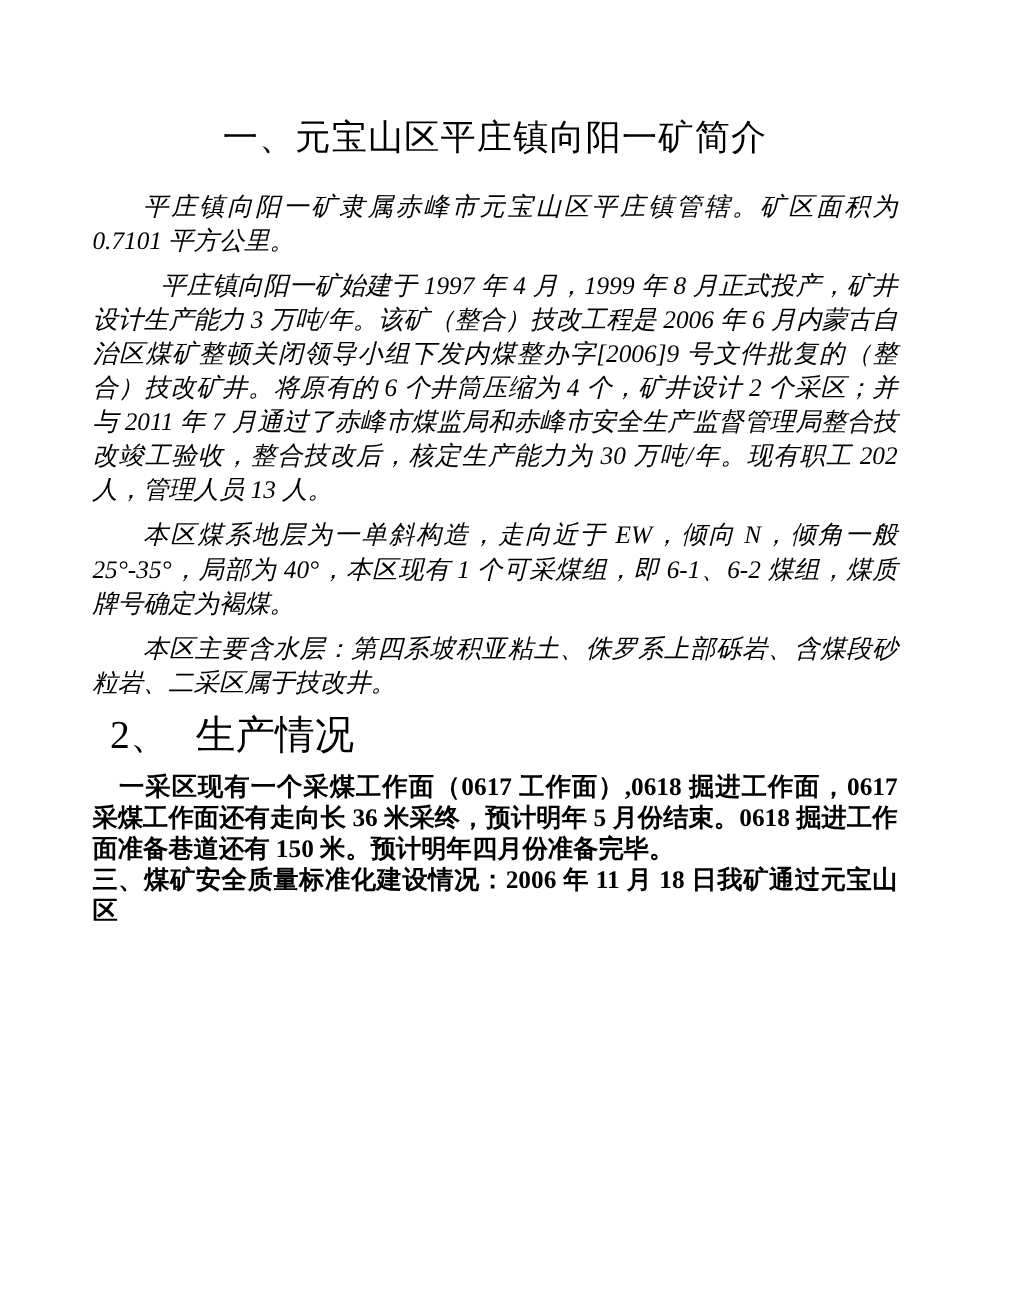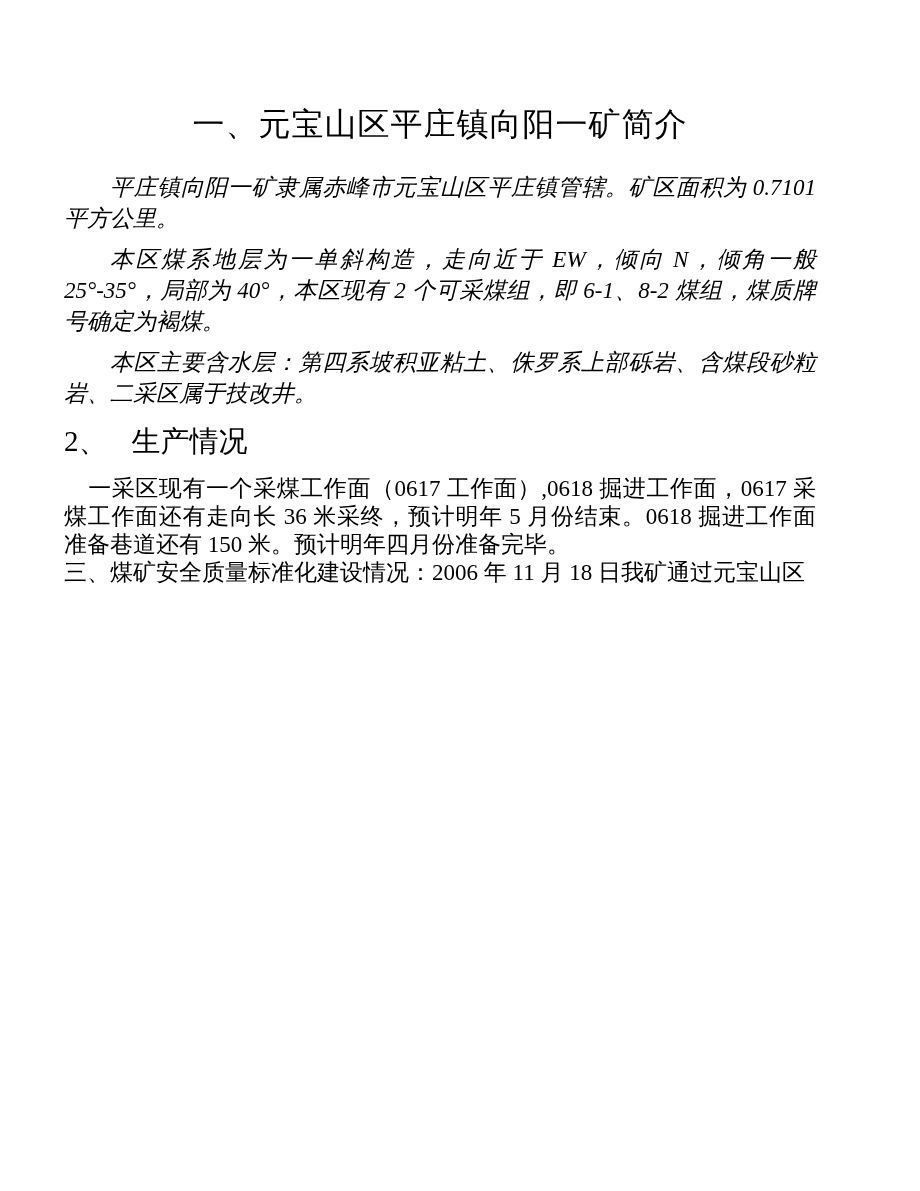--- a/index.html
+++ b/index.html
@@ -6,21 +6,21 @@
     margin: 0;
     padding: 0;
     background: #ffffff;
   }
   .page {
     position: relative;
     width: 920px;
     height: 866px;
     background: #ffffff;
     box-sizing: border-box;
-    padding: 103px 104px 0 64px;
+    padding: 103px 104px 0 84px;
     color: #000000;
     font-family: "Liberation Serif", "DejaVu Serif", serif;
     overflow: hidden;
   }
   h1.doc-title {
     font-size: 32px;
     font-weight: 400;
     text-align: center;
     letter-spacing: 1px;
     margin: 0 0 27px 0;
@@ -39,47 +39,49 @@
   .ind-1  { text-indent: 1.05em; }
   .ind-0  { text-indent: 0; }
   sup.cube {
     font-size: 16px;
     line-height: 0;
     position: relative;
     top: -2px;
     vertical-align: super;
   }
   h2.sec-heading {
-    font-size: 29px;
+    font-size: 36px;
     font-weight: 400;
-    margin: 12px 0 14px 0;
+    margin: 12px 0 14px 16px;
     line-height: 40px;
   }
   h2.sec-heading .sec-num {
     display: inline-block;
     margin-right: 24px;
   }
   p.para-tight {
     font-size: 23px;
     line-height: 28px;
     text-align: justify;
     margin: 0;
+    font-weight: bold;
   }
 </style>
 </head>
 <body>
 
 <div class="page">
 
   <h1 class="doc-title">一、元宝山区平庄镇向阳一矿简介</h1>
 
   <p class="para ind-2">平庄镇向阳一矿隶属赤峰市元宝山区平庄镇管辖。矿区面积为 0.7101 平方公里。</p>
 
+  <p class="para ind-2w">平庄镇向阳一矿始建于 1997 年 4 月，1999 年 8 月正式投产，矿井设计生产能力 3 万吨/年。该矿（整合）技改工程是 2006 年 6 月内蒙古自治区煤矿整顿关闭领导小组下发内煤整办字[2006]9 号文件批复的（整合）技改矿井。将原有的 6 个井筒压缩为 4 个，矿井设计 2 个采区；并与 2011 年 7 月通过了赤峰市煤监局和赤峰市安全生产监督管理局整合技改竣工验收，整合技改后，核定生产能力为 30 万吨/年。现有职工 202 人，管理人员 13 人。</p>
 
-  <p class="para ind-2">本区煤系地层为一单斜构造，走向近于 EW，倾向 N，倾角一般 25°-35°，局部为 40°，本区现有 2 个可采煤组，即 6-1、8-2 煤组，煤质牌号确定为褐煤。</p>
+  <p class="para ind-2">本区煤系地层为一单斜构造，走向近于 EW，倾向 N，倾角一般 25°-35°，局部为 40°，本区现有 1 个可采煤组，即 6-1、6-2 煤组，煤质牌号确定为褐煤。</p>
 
   <p class="para ind-2">本区主要含水层：第四系坡积亚粘土、侏罗系上部砾岩、含煤段砂粒岩、二采区属于技改井。</p>
 
 
 
   <h2 class="sec-heading">
     <span class="sec-num">2、</span><span>生产情况</span>
   </h2>
 
   <p class="para-tight ind-1">一采区现有一个采煤工作面（0617 工作面）,0618 掘进工作面，0617 采煤工作面还有走向长 36 米采终，预计明年 5 月份结束。0618 掘进工作面准备巷道还有 150 米。预计明年四月份准备完毕。</p>

